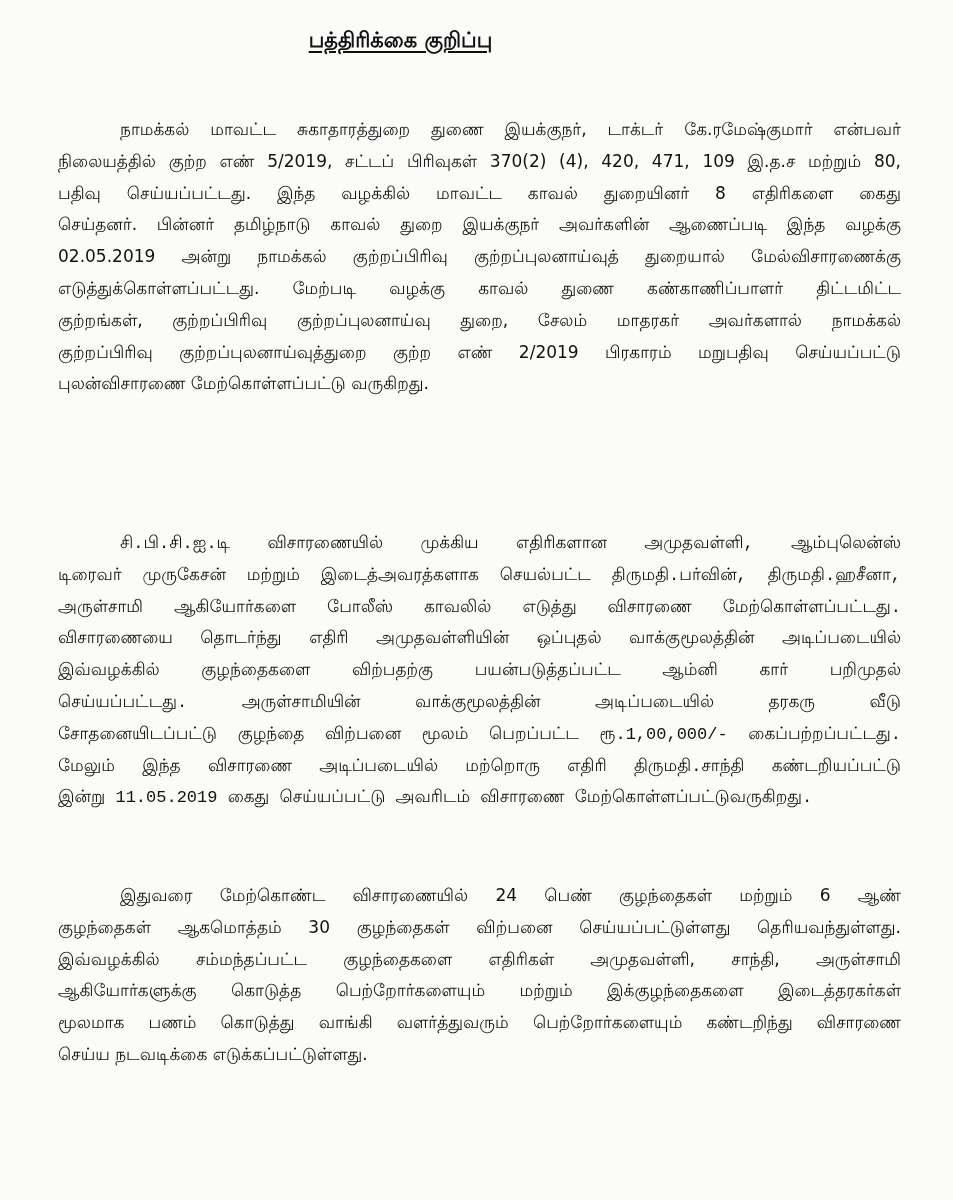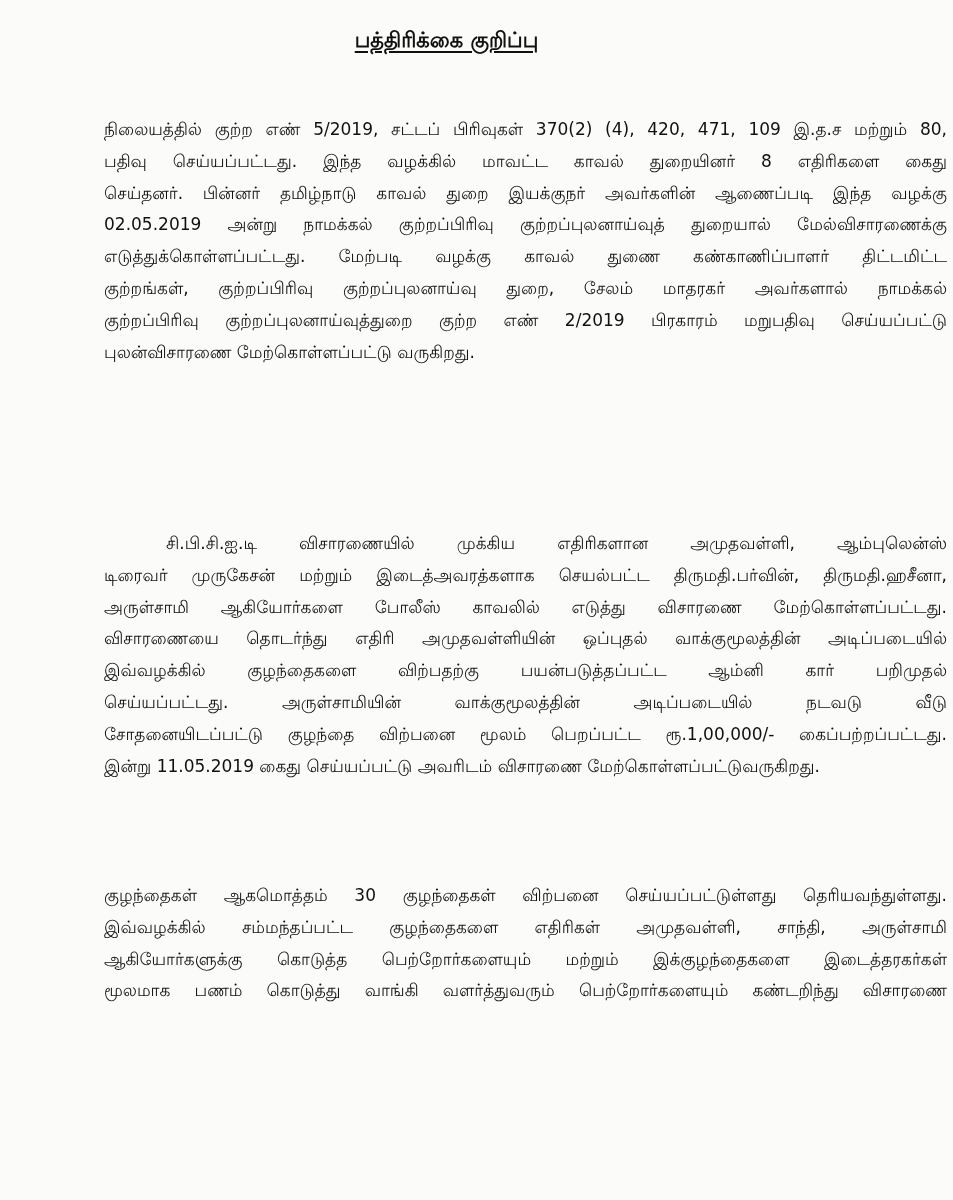--- a/index.html
+++ b/index.html
@@ -8,21 +8,21 @@
     height: 1200px;
     background: #fbfbf9;
     position: relative;
     overflow: hidden;
     font-family: "DejaVu Sans", "Liberation Sans", sans-serif;
     color: #111111;
   }
   .page {
     position: absolute;
     left: 0; top: 0;
-    width: 801px; height: 1200px; margin-left: 46px;
+    width: 801px; height: 1200px;
   }
   .title {
     position: absolute;
     top: 28px;
     left: 0; right: 0;
     text-align: center;
     font-size: 21px;
     font-weight: bold;
   }
   .title span {
@@ -41,54 +41,58 @@
     line-height: 31.8px;
     font-size: 17px;
     white-space: nowrap;
     text-align: justify;
     text-align-last: justify;
     overflow: hidden;
   }
   .line.indent { padding-left: 62px; }
   .line.last { text-align-last: left; }
   #p1 { top: 114px; }
-  #p2 { top: 528px; }
+  #p2 { top: 528px; font-family: Liberation Mono, monospace; }
   #p3 { top: 880px; }
 </style>
 </head>
 <body>
 
 <div class="page">
 
   <div class="title">
     <span>பத்திரிக்கை குறிப்பு</span>
   </div>
 
   <div class="para" id="p1">
+    <span class="line indent">நாமக்கல் மாவட்ட சுகாதாரத்துறை துணை இயக்குநர், டாக்டர் கே.ரமேஷ்குமார் என்பவர்</span>
     <span class="line">நிலையத்தில் குற்ற எண் 5/2019, சட்டப் பிரிவுகள் 370(2) (4), 420, 471, 109 இ.த.ச மற்றும் 80,</span>
     <span class="line">பதிவு செய்யப்பட்டது. இந்த வழக்கில் மாவட்ட காவல் துறையினர் 8 எதிரிகளை கைது</span>
     <span class="line">செய்தனர். பின்னர் தமிழ்நாடு காவல் துறை இயக்குநர் அவர்களின் ஆணைப்படி இந்த வழக்கு</span>
     <span class="line">02.05.2019 அன்று நாமக்கல் குற்றப்பிரிவு குற்றப்புலனாய்வுத் துறையால் மேல்விசாரணைக்கு</span>
     <span class="line">எடுத்துக்கொள்ளப்பட்டது. மேற்படி வழக்கு காவல் துணை கண்காணிப்பாளர் திட்டமிட்ட</span>
     <span class="line">குற்றங்கள், குற்றப்பிரிவு குற்றப்புலனாய்வு துறை, சேலம் மாதரகர் அவர்களால் நாமக்கல்</span>
     <span class="line">குற்றப்பிரிவு குற்றப்புலனாய்வுத்துறை குற்ற எண் 2/2019 பிரகாரம் மறுபதிவு செய்யப்பட்டு</span>
     <span class="line last">புலன்விசாரணை மேற்கொள்ளப்பட்டு வருகிறது.</span>
   </div>
 
   <div class="para" id="p2">
     <span class="line indent">சி.பி.சி.ஐ.டி விசாரணையில் முக்கிய எதிரிகளான அமுதவள்ளி, ஆம்புலென்ஸ்</span>
     <span class="line">டிரைவர் முருகேசன் மற்றும் இடைத்அவரத்களாக செயல்பட்ட திருமதி.பர்வின், திருமதி.ஹசீனா,</span>
     <span class="line">அருள்சாமி ஆகியோர்களை போலீஸ் காவலில் எடுத்து விசாரணை மேற்கொள்ளப்பட்டது.</span>
     <span class="line">விசாரணையை தொடர்ந்து எதிரி அமுதவள்ளியின் ஒப்புதல் வாக்குமூலத்தின் அடிப்படையில்</span>
     <span class="line">இவ்வழக்கில் குழந்தைகளை விற்பதற்கு பயன்படுத்தப்பட்ட ஆம்னி கார் பறிமுதல்</span>
-    <span class="line">செய்யப்பட்டது. அருள்சாமியின் வாக்குமூலத்தின் அடிப்படையில் நடவடு வீடு</span>
+    <span class="line">செய்யப்பட்டது. அருள்சாமியின் வாக்குமூலத்தின் அடிப்படையில் தரகரு வீடு</span>
     <span class="line">சோதனையிடப்பட்டு குழந்தை விற்பனை மூலம் பெறப்பட்ட ரூ.1,00,000/- கைப்பற்றப்பட்டது.</span>
+    <span class="line">மேலும் இந்த விசாரணை அடிப்படையில் மற்றொரு எதிரி திருமதி.சாந்தி கண்டறியப்பட்டு</span>
     <span class="line last">இன்று 11.05.2019 கைது செய்யப்பட்டு அவரிடம் விசாரணை மேற்கொள்ளப்பட்டுவருகிறது.</span>
   </div>
 
   <div class="para" id="p3">
+    <span class="line indent">இதுவரை மேற்கொண்ட விசாரணையில் 24 பெண் குழந்தைகள் மற்றும் 6 ஆண்</span>
     <span class="line">குழந்தைகள் ஆகமொத்தம் 30 குழந்தைகள் விற்பனை செய்யப்பட்டுள்ளது தெரியவந்துள்ளது.</span>
     <span class="line">இவ்வழக்கில் சம்மந்தப்பட்ட குழந்தைகளை எதிரிகள் அமுதவள்ளி, சாந்தி, அருள்சாமி</span>
     <span class="line">ஆகியோர்களுக்கு கொடுத்த பெற்றோர்களையும் மற்றும் இக்குழந்தைகளை இடைத்தரகர்கள்</span>
     <span class="line">மூலமாக பணம் கொடுத்து வாங்கி வளர்த்துவரும் பெற்றோர்களையும் கண்டறிந்து விசாரணை</span>
+    <span class="line last">செய்ய நடவடிக்கை எடுக்கப்பட்டுள்ளது.</span>
   </div>
 
 </div>
 
 </body></html>

